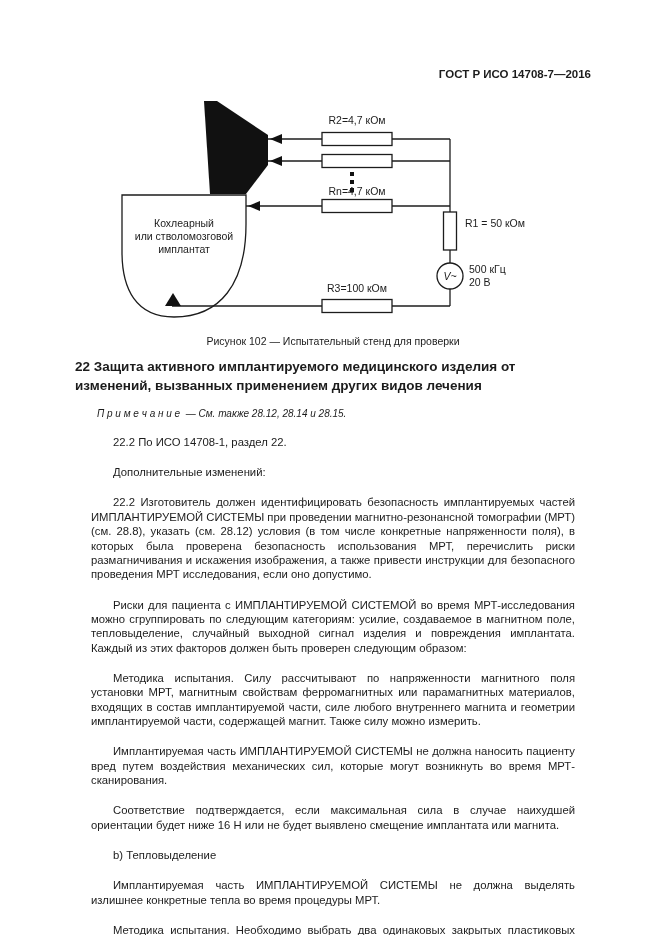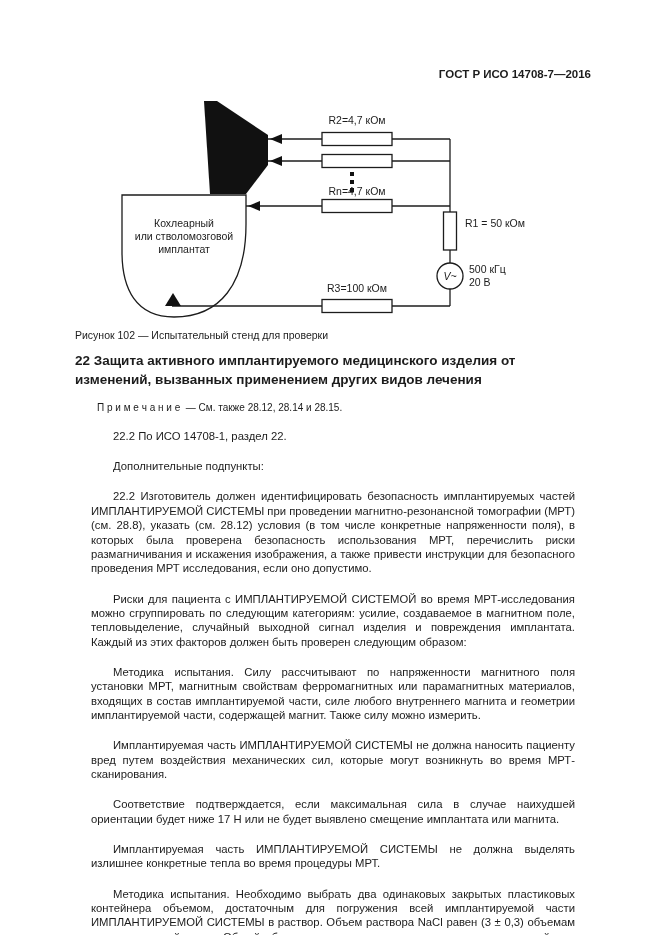--- a/index.html
+++ b/index.html
@@ -15,34 +15,36 @@
   }
   .doc-header {
     text-align: right;
     font-weight: bold;
     font-size: 11.5px;
     margin-bottom: 14px;
   }
   .figure-wrap { width: 516px; }
   .figure-wrap svg { display: block; }
   .fig-caption {
-    text-align: left;
+    text-align: center;
     font-size: 10.5px;
+    margin-top: 6px;
   }
   .section-heading {
     font-size: 13.5px;
     font-weight: bold;
     line-height: 1.4;
     margin: 11px 0 12px 0;
     width: 500px;
   }
   .note {
     font-size: 10px;
     margin: 0 0 0 0;
     text-indent: 22px;
+    font-style: italic;
   }
   .para {
     font-size: 11.3px;
     line-height: 1.27;
     text-align: justify;
     margin: 16px;
     text-indent: 22px;
   }
   .page-number {
     text-align: right;
@@ -109,24 +111,25 @@
     </svg>
   </div>
 
   <div class="fig-caption">Рисунок 102 — Испытательный стенд для проверки</div>
 
   <h2 class="section-heading">22  Защита активного имплантируемого медицинского изделия от изменений, вызванных применением других видов лечения</h2>
 
   <p class="note"><span>П р и м е ч а н и е</span>&nbsp; <span>— См. также 28.12, 28.14 и 28.15.</span></p>
 
   <p class="para">22.2  По ИСО 14708-1, раздел 22.</p>
-  <p class="para">Дополнительные подпункты:</p>
+  <p class="para">Дополнительные изменений:</p>
   <p class="para">22.2 Изготовитель должен идентифицировать безопасность имплантируемых частей ИМПЛАНТИРУЕМОЙ СИСТЕМЫ при проведении магнитно-резонансной томографии (МРТ) (см. 28.8), указать (см. 28.12) условия (в том числе конкретные напряженности поля), в которых была проверена безопасность использования МРТ, перечислить риски размагничивания и искажения изображения, а также привести инструкции для безопасного проведения МРТ исследования, если оно допустимо.</p>
   <p class="para">Риски для пациента с ИМПЛАНТИРУЕМОЙ СИСТЕМОЙ во время МРТ-исследования можно сгруппировать по следующим категориям: усилие, создаваемое в магнитном поле, тепловыделение, случайный выходной сигнал изделия и повреждения имплантата. Каждый из этих факторов должен быть проверен следующим образом:</p>
   <p class="para">Методика испытания. Силу рассчитывают по напряженности магнитного поля установки МРТ, магнитным свойствам ферромагнитных или парамагнитных материалов, входящих в состав имплантируемой части, силе любого внутреннего магнита и геометрии имплантируемой части, содержащей магнит. Также силу можно измерить.</p>
   <p class="para">Имплантируемая часть ИМПЛАНТИРУЕМОЙ СИСТЕМЫ не должна наносить пациенту вред путем воздействия механических сил, которые могут возникнуть во время МРТ-сканирования.</p>
-  <p class="para">Соответствие подтверждается, если максимальная сила в случае наихудшей ориентации будет ниже 17 Н или не будет выявлено смещение имплантата или магнита.</p>
+  <p class="para">Соответствие подтверждается, если максимальная сила в случае наихудшей ориентации будет ниже 16 Н или не будет выявлено смещение имплантата или магнита.</p>
+  <p class="para">b) Тепловыделение</p>
   <p class="para">Имплантируемая часть ИМПЛАНТИРУЕМОЙ СИСТЕМЫ не должна выделять излишнее конкретные тепла во время процедуры МРТ.</p>
   <p class="para">Методика испытания. Необходимо выбрать два одинаковых закрытых пластиковых контейнера объемом, достаточным для погружения всей имплантируемой части ИМПЛАНТИРУЕМОЙ СИСТЕМЫ в раствор. Объем раствора NaCl равен (3 ± 0,3) объемам имплантируемой части. Общий объем имплантата и раствора соли в одном контейнере должен быть идентичен объему раствора в другом контейнере. Имплантируемую часть ИМПЛАНТИРУЕМОЙ СИСТЕМЫ необходимо поместить в контейнер на 24 ч при температуре, аналогичной месту проведения процедуры МРТ. Оба контейнера заполняют 9 г/л раствора NaCl, находившимся в течение предыдущих 24 ч в том же помещении. Температура раствора NaCl каждого контейнера регистрируется с помощью цифрового термометра с точностью 0,1 °С. Не-</p>
 
   <div class="page-number">9</div>
 
 </div>
 
 </body></html>

